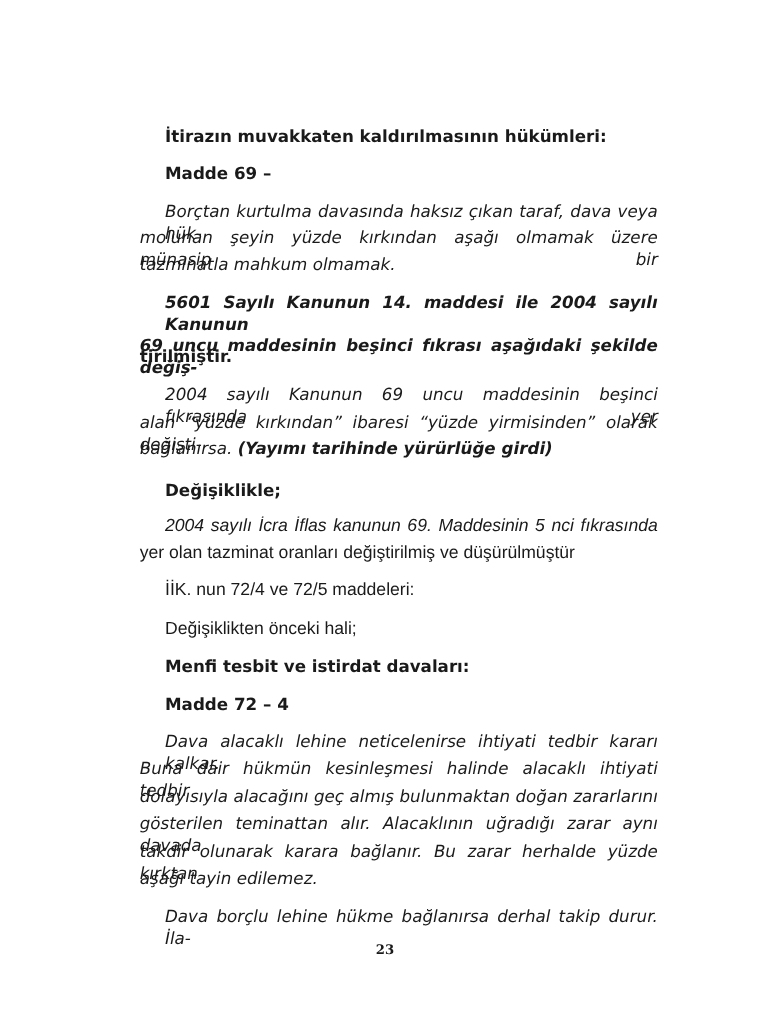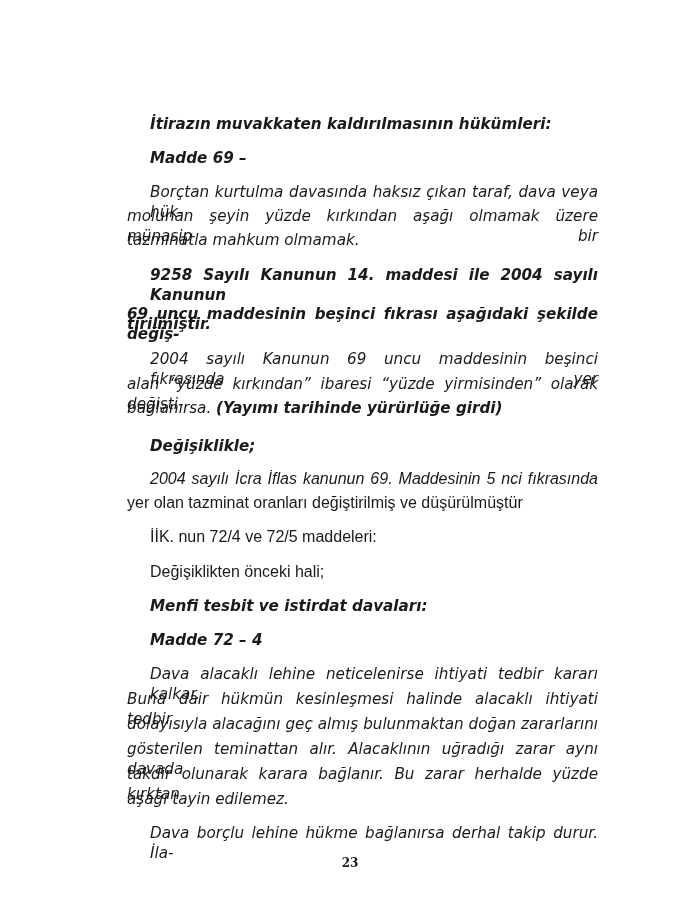--- a/index.html
+++ b/index.html
@@ -1,38 +1,38 @@
 <!DOCTYPE html>
 <html><head>
 <meta charset="utf-8">
 <style>
   html, body { margin: 0; padding: 0; background: #ffffff; }
   body { width: 700px; height: 917px; position: relative; overflow: hidden; color: #1a1a1a; }
   .page { position: absolute; left: 127px; top: 0; width: 471px; font-family: "DejaVu Sans", sans-serif; font-size: 15.2px; }
   .line { position: absolute; left: 0; width: 471px; white-space: nowrap; line-height: 20px; }
   .justify { text-align: justify; text-align-last: justify; white-space: normal; font-style: italic; }
   .indent { padding-left: 23px; box-sizing: border-box; }
-  .bi { font-weight: bold; font-style: italic; }
+  .bi { font-weight: bold; }
   .i { font-style: italic; }
   .b { font-weight: normal; }
   .sans { font-family: "Liberation Sans", sans-serif; font-size: 16px; }
   .pagenum { position: absolute; left: 0; top: 855px; width: 700px; text-align: center; font-family: "DejaVu Serif", serif; font-weight: bold; font-size: 12px; line-height: 16px; }
 </style>
 </head>
 <body>
 
 <div class="page">
   <div class="line indent bi" style="top:114px">İtirazın muvakkaten kaldırılmasının hükümleri:</div>
   <div class="line indent bi" style="top:148px">Madde 69 –</div>
 
   <div class="line indent i justify" style="top:182px">Borçtan kurtulma davasında haksız çıkan taraf, dava veya hük-</div>
   <div class="line i justify" style="top:206px">molunan şeyin yüzde kırkından aşağı olmamak üzere münasip bir</div>
   <div class="line i" style="top:230px">tazminatla mahkum olmamak.</div>
 
-  <div class="line indent bi justify" style="top:265px">9258 Sayılı Kanunun 14. maddesi ile 2004 sayılı Kanunun</div>
+  <div class="line indent bi justify" style="top:265px">5601 Sayılı Kanunun 14. maddesi ile 2004 sayılı Kanunun</div>
   <div class="line bi justify" style="top:304px">69 uncu maddesinin beşinci fıkrası aşağıdaki şekilde değiş-</div>
   <div class="line bi" style="top:314px">tirilmiştir.</div>
 
   <div class="line indent i justify" style="top:349px">2004 sayılı Kanunun 69 uncu maddesinin beşinci fıkrasında yer</div>
   <div class="line i justify" style="top:374px">alan “yüzde kırkından” ibaresi “yüzde yirmisinden” olarak değişti-</div>
   <div class="line i" style="top:398px">
     <span>bağlanırsa.</span>
     <span class="bi">(Yayımı tarihinde yürürlüğe girdi)</span>
   </div>
 

